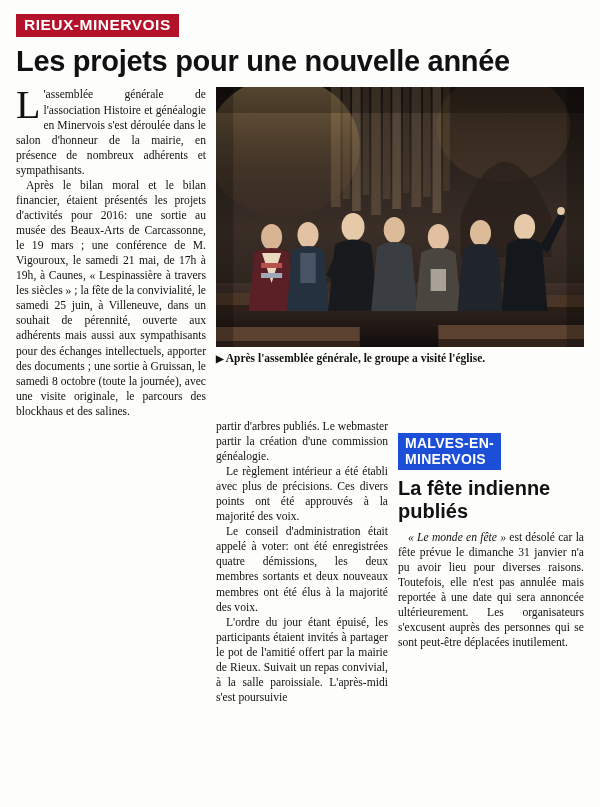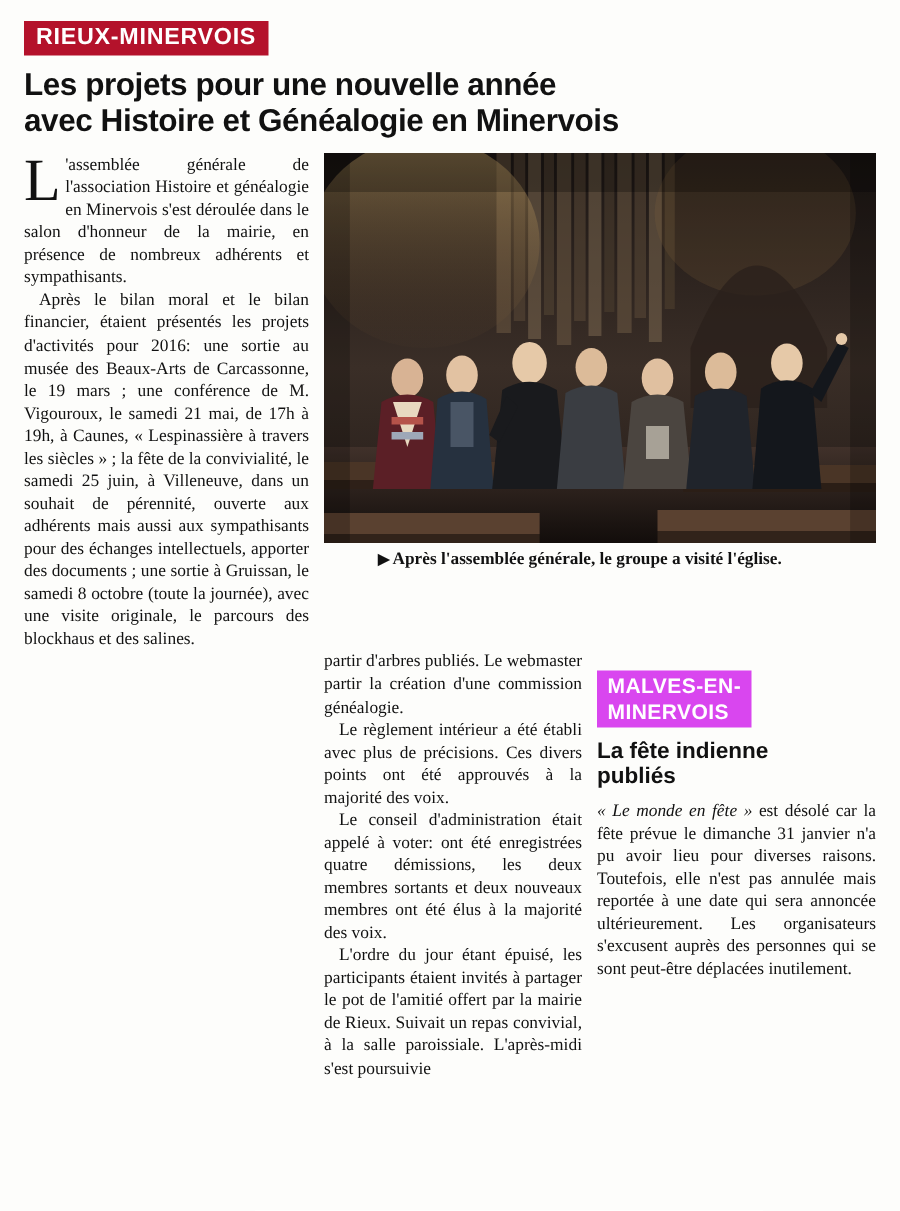--- a/index.html
+++ b/index.html
@@ -33,21 +33,21 @@
     font-size: 15.5px;
     letter-spacing: 0.5px;
     padding: 2px 8px 3px 8px;
     margin-bottom: 6px;
   }
 
   
   .headline {
     font-family: "Liberation Sans", sans-serif;
     font-weight: bold;
-    font-size: 21px;
+    font-size: 29px;
     line-height: 1.12;
     letter-spacing: -0.3px;
     margin: 2px 0 10px 0;
     color: #111;
   }
 
   
   .top-area {
     display: flex;
     gap: 10px;
@@ -72,21 +72,20 @@
     overflow: hidden;
     background: #2a2320;
   }
   .photo-caption {
     font-family: "Liberation Serif", serif;
     font-weight: bold;
     font-size: 11.5px;
     line-height: 1.25;
     padding: 4px 0 6px 0;
     color: #111;
-    margin-left: 36px;
   }
   .caption-arrow {
     color: #111;
     font-size: 10px;
     margin-right: 2px;
   }
 
   
   .body-col {
     font-family: "Liberation Serif", serif;
@@ -121,50 +120,49 @@
   .lower-col {
     width: 190px;
     flex: 0 0 190px;
   }
   .lower-col.c2 { flex: 1 1 auto; width: auto; }
   .lower-col.c3 { width: 186px; flex: 0 0 186px; }
 
   
   .kicker2 {
     display: inline-block;
-    background: #d946ef;
+    background: #1d4ed8;
     color: #ffffff;
     font-family: "Liberation Sans", sans-serif;
     font-weight: bold;
     font-size: 14px;
     line-height: 1.15;
     letter-spacing: 0.3px;
     padding: 2px 7px 3px 7px;
     margin: 14px 0 7px 0;
   }
   .headline2 {
     font-family: "Liberation Sans", sans-serif;
     font-weight: bold;
-    font-size: 15px;
+    font-size: 20px;
     line-height: 1.14;
     margin: 0 0 7px 0;
     color: #111;
   }
-  .quote-em { font-style: italic; }
+  .quote-em { font-style: italic; margin-left: 10px; }
 </style>
 </head>
 <body>
 
 <div class="page">
 
   <div class="kicker">RIEUX-MINERVOIS</div>
 
   <div class="headline">
     <div>Les projets pour une nouvelle année</div>
-    <div>avec Histoire et Généalogie en Minervois</div>
   </div>
 
   <div class="top-area">
 
     <div class="col-left body-col">
       <p class="first"><span class="dropcap">L</span><span>'assemblée générale de l'association Histoire et généalogie en Minervois s'est déroulée dans le salon d'honneur de la mairie, en présence de nombreux adhérents et sympathisants.</span></p>
       <p>Après le bilan moral et le bilan financier, étaient présentés les projets d'activités pour 2016: une sortie au musée des Beaux-Arts de Carcassonne, le 19 mars ; une conférence de M. Vigouroux, le samedi 21 mai, de 17h à 19h, à Caunes, « Lespinassière à travers les siècles » ; la fête de la convivialité, le samedi 25 juin, à Villeneuve, dans un souhait de pérennité, ouverte aux adhérents mais aussi aux sympathisants pour des échanges intellectuels, apporter des documents ; une sortie à Gruissan, le samedi 8 octobre (toute la journée), avec une visite originale, le parcours des blockhaus et des salines.</p>
     </div>
 
     <div class="col-right-top">

